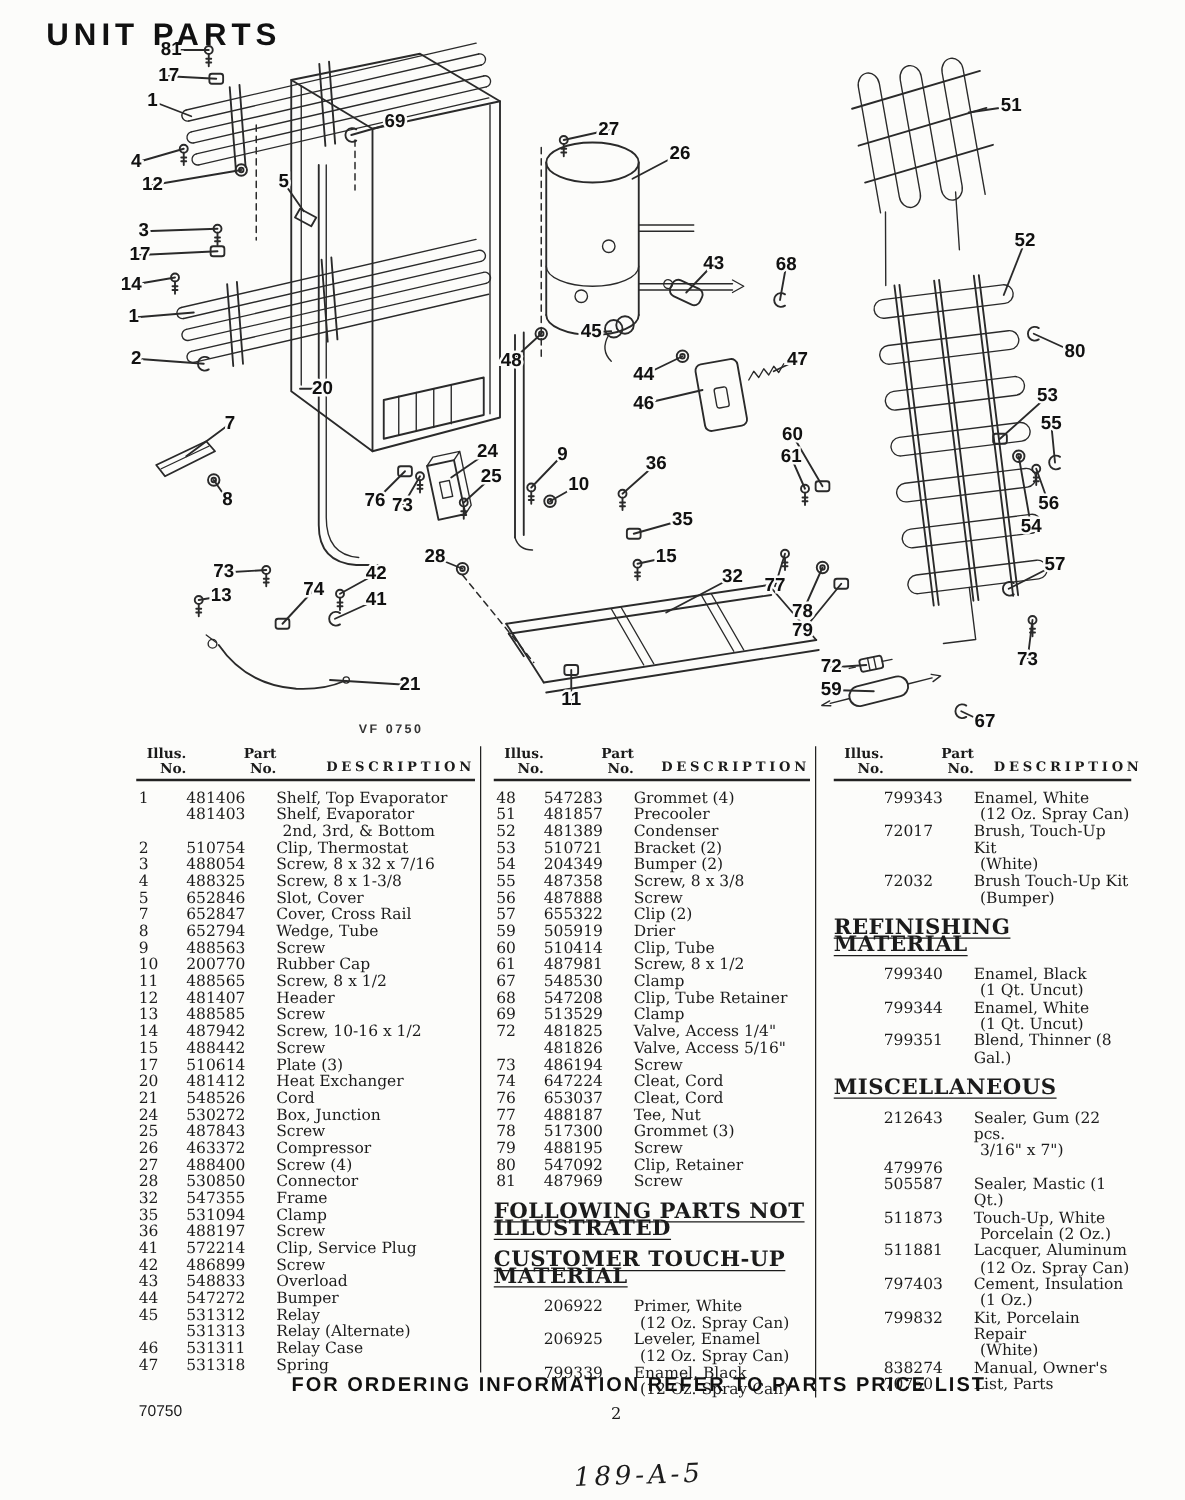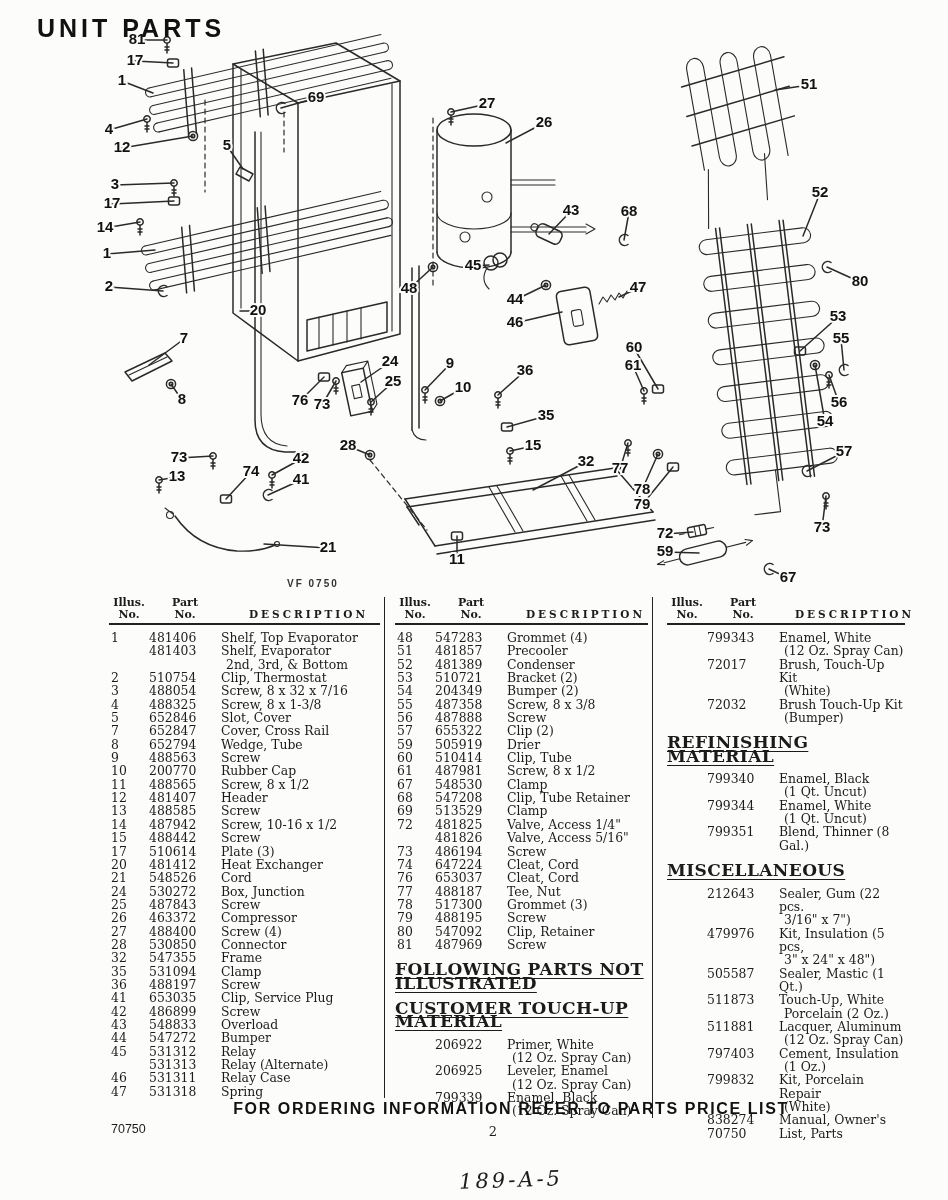--- a/index.html
+++ b/index.html
@@ -42,21 +42,21 @@
   .tables{position:absolute;top:597px;left:72px;width:812px;display:flex;align-items:flex-start;}
   .col{box-sizing:border-box;}
   .col1{width:276px;border-right:1.4px solid #222;padding-right:4px;}
   .col2{width:268px;border-right:1.4px solid #222;padding-left:10px;padding-right:4px;}
   .col3{width:252px;padding-left:14px;}
   .thead{
     display:grid;grid-template-columns:40px 72px 1fr;
     font-size:11px;font-weight:bold;line-height:11.5px;
     border-bottom:2.6px solid #222;padding-bottom:3px;margin-bottom:6px;
   }
-  .thead .h{ text-align:center;}
+  .thead .h{ text-align:right;}
   .thead .h-desc{align-self:end;letter-spacing:3px;font-size:10.5px;padding-left:16px;}
   .rows{font-size:12.4px;line-height:13.35px;}
   .part-row{display:grid;grid-template-columns:40px 72px 1fr;}
   .cell-illus{padding-left:2px;}
   .cell-desc div:not(:first-child){padding-left:5px;}
   .section-heading{
     font-weight:bold;font-size:17px;letter-spacing:.4px;
     text-decoration:underline;text-underline-offset:2.5px;
     margin:12px 0 9px 0;
   }
@@ -565,21 +565,21 @@
           </div>
           <div class="part-row">
             <div class="cell-illus">36</div>
             <div class="cell-part">488197</div>
             <div class="cell-desc">
               <div>Screw</div>
             </div>
           </div>
           <div class="part-row">
             <div class="cell-illus">41</div>
-            <div class="cell-part">653035</div>
+            <div class="cell-part">572214</div>
             <div class="cell-desc">
               <div>Clip, Service Plug</div>
             </div>
           </div>
           <div class="part-row">
             <div class="cell-illus">42</div>
             <div class="cell-part">486899</div>
             <div class="cell-desc">
               <div>Screw</div>
             </div>
@@ -905,24 +905,20 @@
             <div class="cell-illus"></div>
             <div class="cell-part">212643</div>
             <div class="cell-desc">
               <div>Sealer, Gum (22 pcs.</div>
               <div>3/16" x 7")</div>
             </div>
           </div>
           <div class="part-row">
             <div class="cell-illus"></div>
             <div class="cell-part">479976</div>
-            <div class="cell-desc">
-              <div>Kit, Insulation (5 pcs,</div>
-              <div>3" x 24" x 48")</div>
-            </div>
           </div>
           <div class="part-row">
             <div class="cell-illus"></div>
             <div class="cell-part">505587</div>
             <div class="cell-desc">
               <div>Sealer, Mastic (1 Qt.)</div>
             </div>
           </div>
           <div class="part-row">
             <div class="cell-illus"></div>

